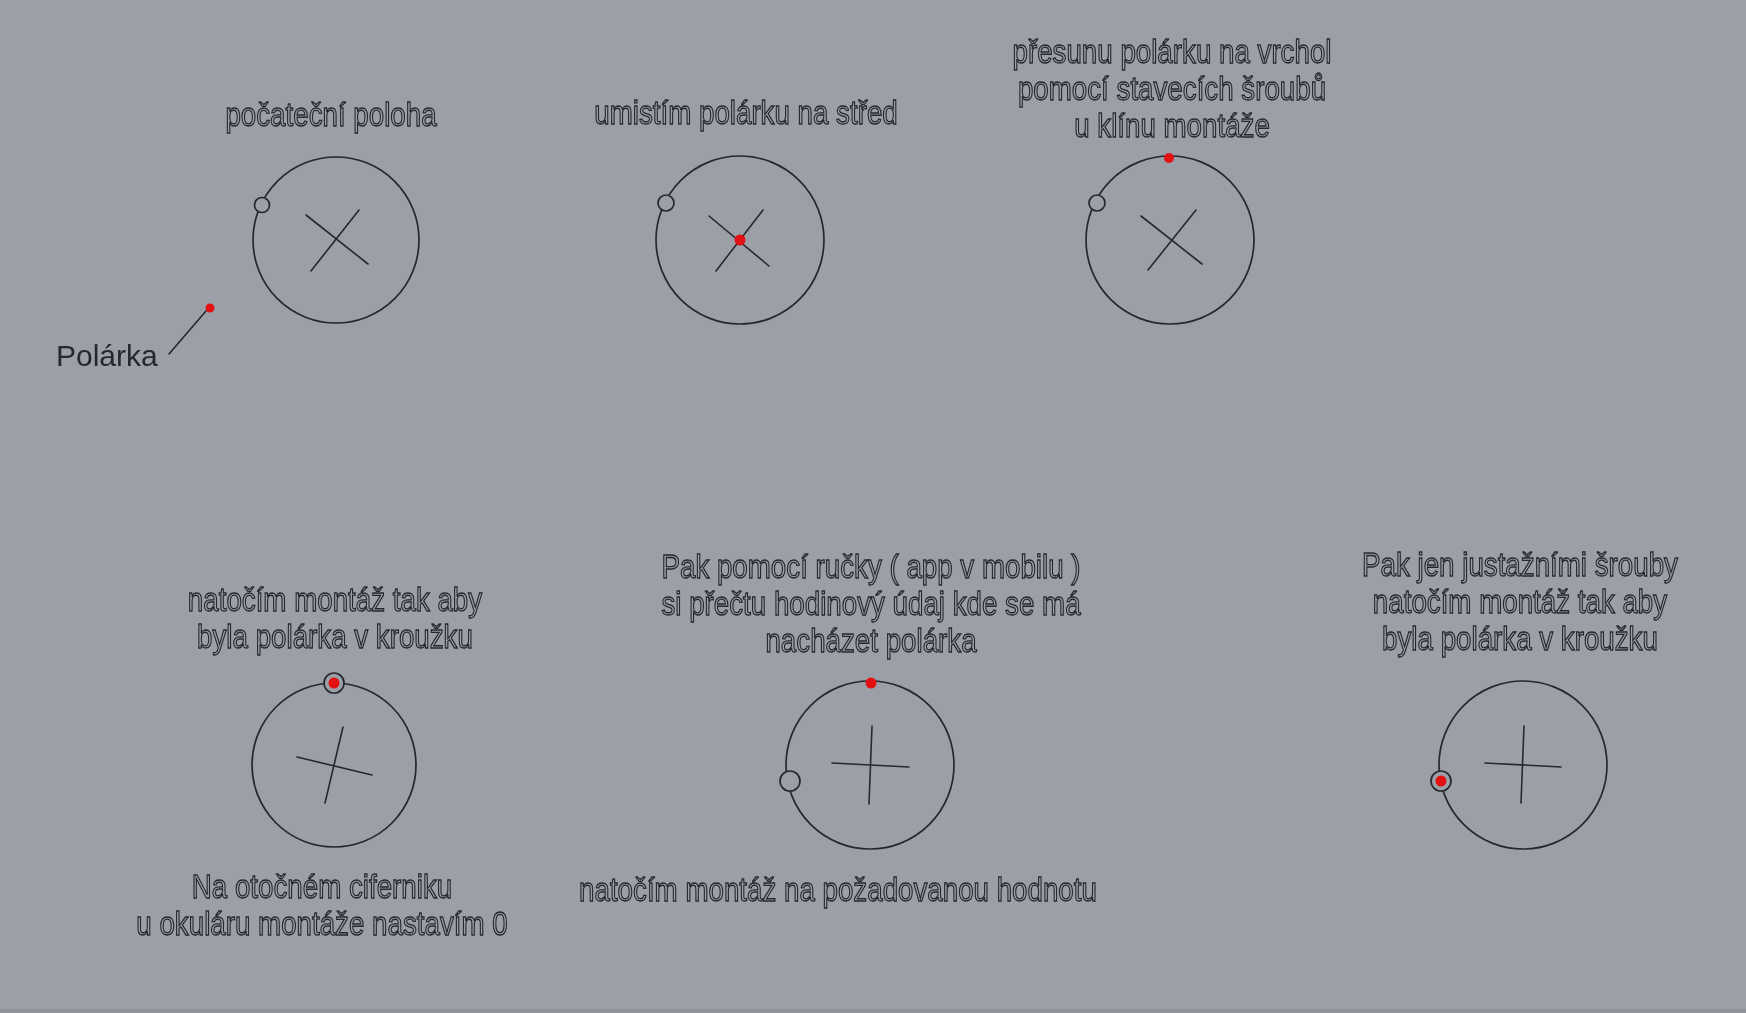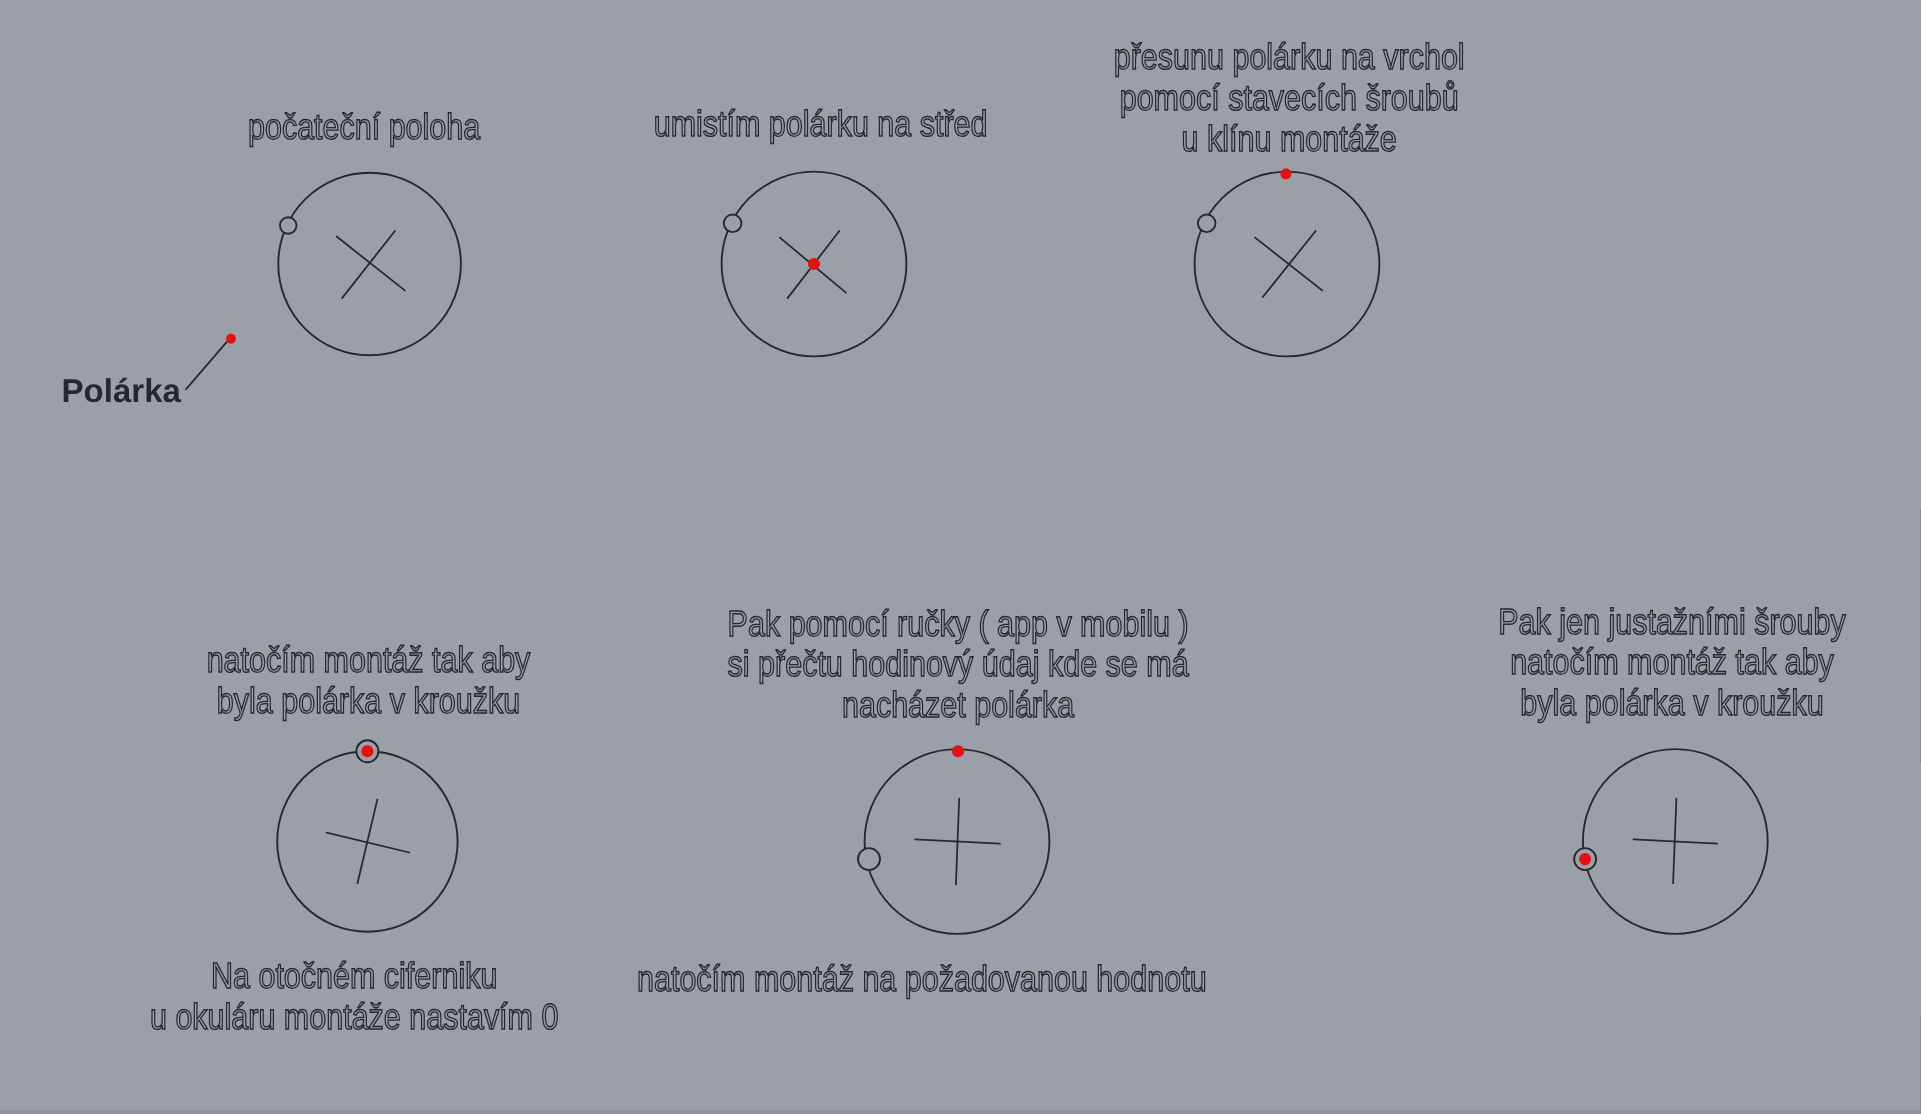--- a/index.html
+++ b/index.html
@@ -60,21 +60,20 @@
   .outline {
     color: transparent;
     -webkit-text-stroke: 1.3px var(--ink);
   }
   .solid-label {
     position: absolute;
     font-size: 30px;
     line-height: 35px;
     color: var(--ink);
     white-space: nowrap;
-    font-weight: bold;
   }
   .bottom-shade {
     position: absolute;
     left: 0; bottom: 0;
     width: 100%; height: 4px;
     background: var(--edge-shade);
   }
   
   .t1 { left: -49px;  top: 96px;  }
   .t2 { left: 366px;  top: 94px;  }

